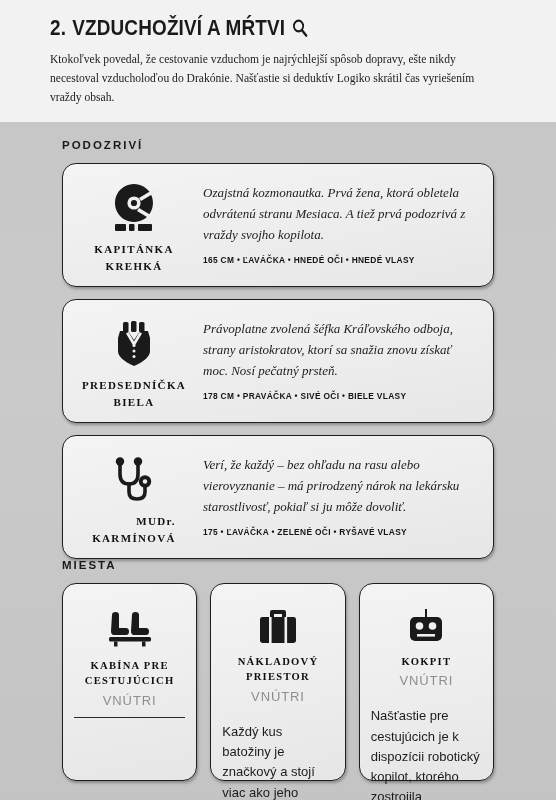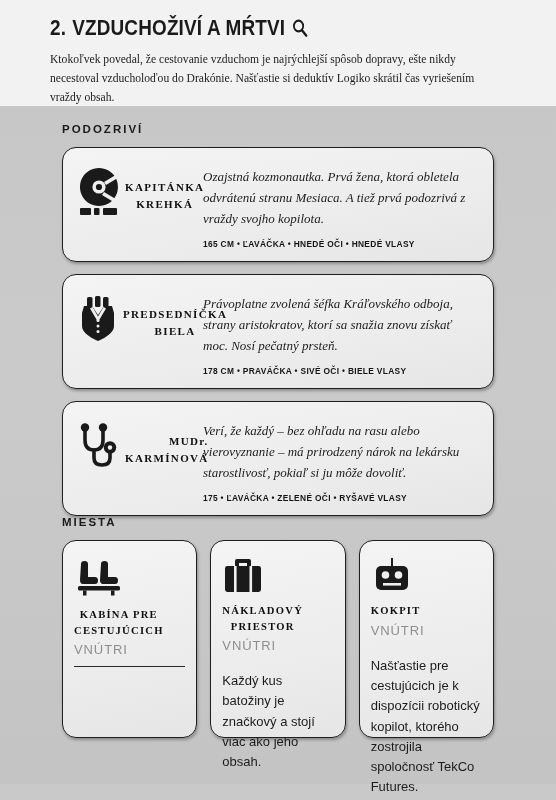--- a/index.html
+++ b/index.html
@@ -47,21 +47,21 @@
     font-family: "Liberation Serif", serif;
     font-size: 11.6px;
     line-height: 1.62;
     color: #1c1c1c;
     max-width: 452px;
   }
 
   
   .body-area {
     position: absolute;
-    left: 0; top: 106px;
+    left: 0; top: 122px;
     width: 556px;
     height: 678px;
     background: linear-gradient(180deg,#c7c7c7 0%,#cacaca 40%,#c4c4c4 100%);
     padding: 0 62px;
   }
 
   .section-head {
     font-family: "Liberation Sans", sans-serif;
     font-weight: bold;
     font-size: 11.5px;
@@ -84,21 +84,21 @@
     margin-top: 12px;
     display: flex;
     align-items: flex-start;
     padding: 12px 14px 12px 10px;
     min-height: 98px;
   }
   .suspect-left {
     width: 122px;
     flex: 0 0 122px;
     display: flex;
-    flex-direction: row;
+    flex-direction: column;
     align-items: center;
     padding-top: 6px;
   }
   .suspect-icon {
     height: 50px;
     display: flex;
     align-items: center;
     justify-content: center;
   }
   .suspect-name {
@@ -140,22 +140,22 @@
   
   .places-row {
     margin-top: 12px;
     display: flex;
     gap: 13px;
   }
   .place {
     flex: 1 1 0;
     display: flex;
     flex-direction: column;
-    align-items: flex-start;
-    padding: 16px 11px 14px 11px;
+    align-items: center;
+    padding: 24px 11px 14px 11px;
     height: 198px;
   }
   .place-icon {
     height: 42px;
     display: flex;
     align-items: center;
     justify-content: center;
   }
   .place-name {
     margin-top: 8px;

